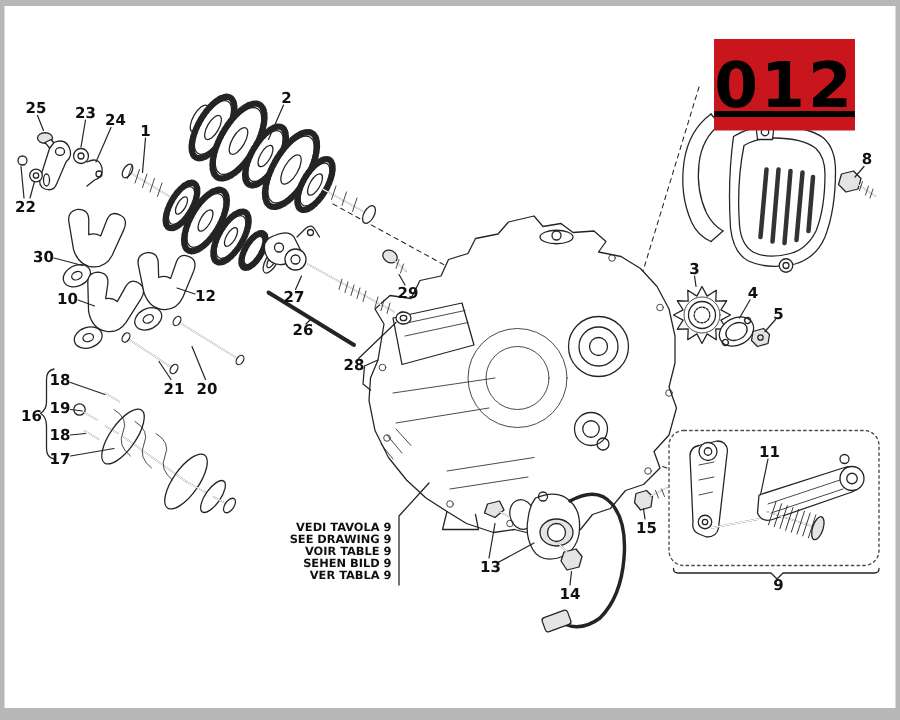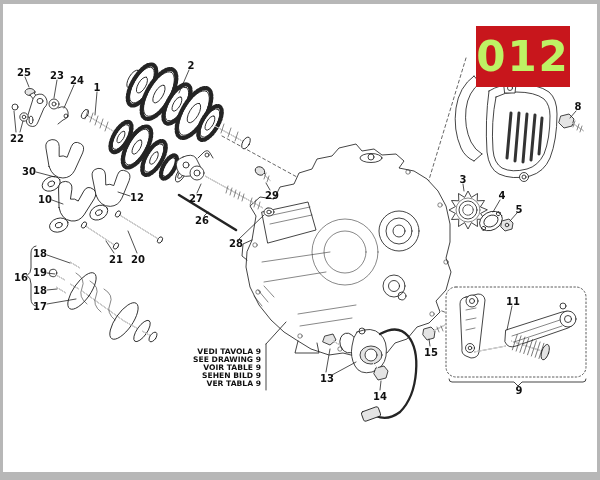--- a/index.html
+++ b/index.html
@@ -20,22 +20,22 @@
   .dash{stroke-dasharray:3 2.8;stroke-width:.7;}
   .boxdash{stroke:#4a4a4a;stroke-width:.9;stroke-dasharray:1.6 2.2;}
   .slot{stroke:#333;stroke-width:3;}
   .cable{stroke-width:2.3;}
   .blade{stroke-width:2.6;}
   .pnum{font:bold 10px "DejaVu Sans",sans-serif;fill:#101010;stroke:none;}
   .note{font:bold 7.6px "DejaVu Sans",sans-serif;fill:#101010;stroke:none;}
   .lead{stroke:#242424;stroke-width:.8;}
   #badge{
     position:absolute;left:476px;top:26px;width:94px;height:61px;
-    background:#C8161C;color:#bef264;display:flex;align-items:center;justify-content:center;
-    font:bold 42px "DejaVu Sans",sans-serif;letter-spacing:2px;
+    background:#C8161C;color:#000000;display:flex;align-items:center;justify-content:center;
+    font:bold 42px "DejaVu Sans",sans-serif;letter-spacing:2px;text-decoration:underline;
   }
 </style>
 </head>
 <body>
 
 <div id="stage">
 <svg id="dwg" width="600" height="480" viewBox="0 0 600 480">
 
   <rect x="3" y="4" width="594" height="468" fill="#ffffff"></rect>
 

